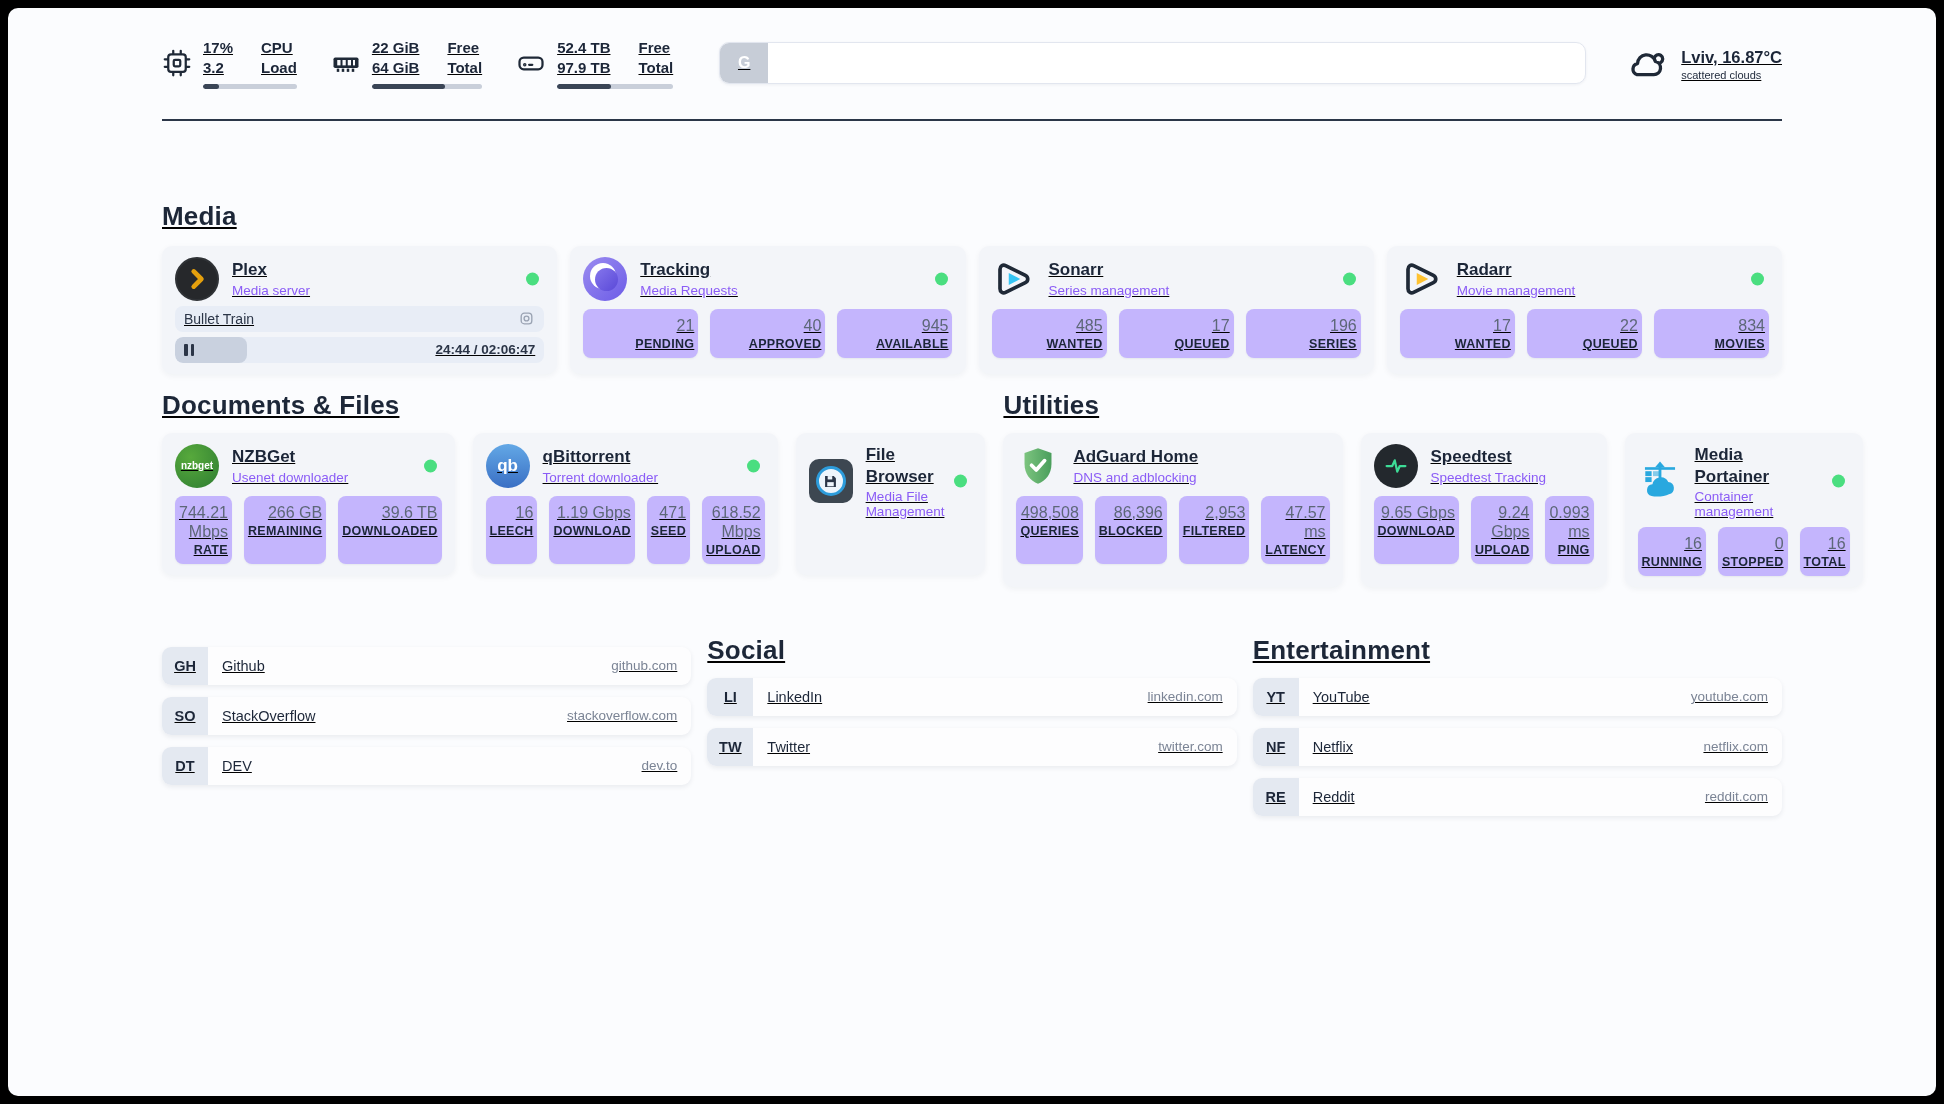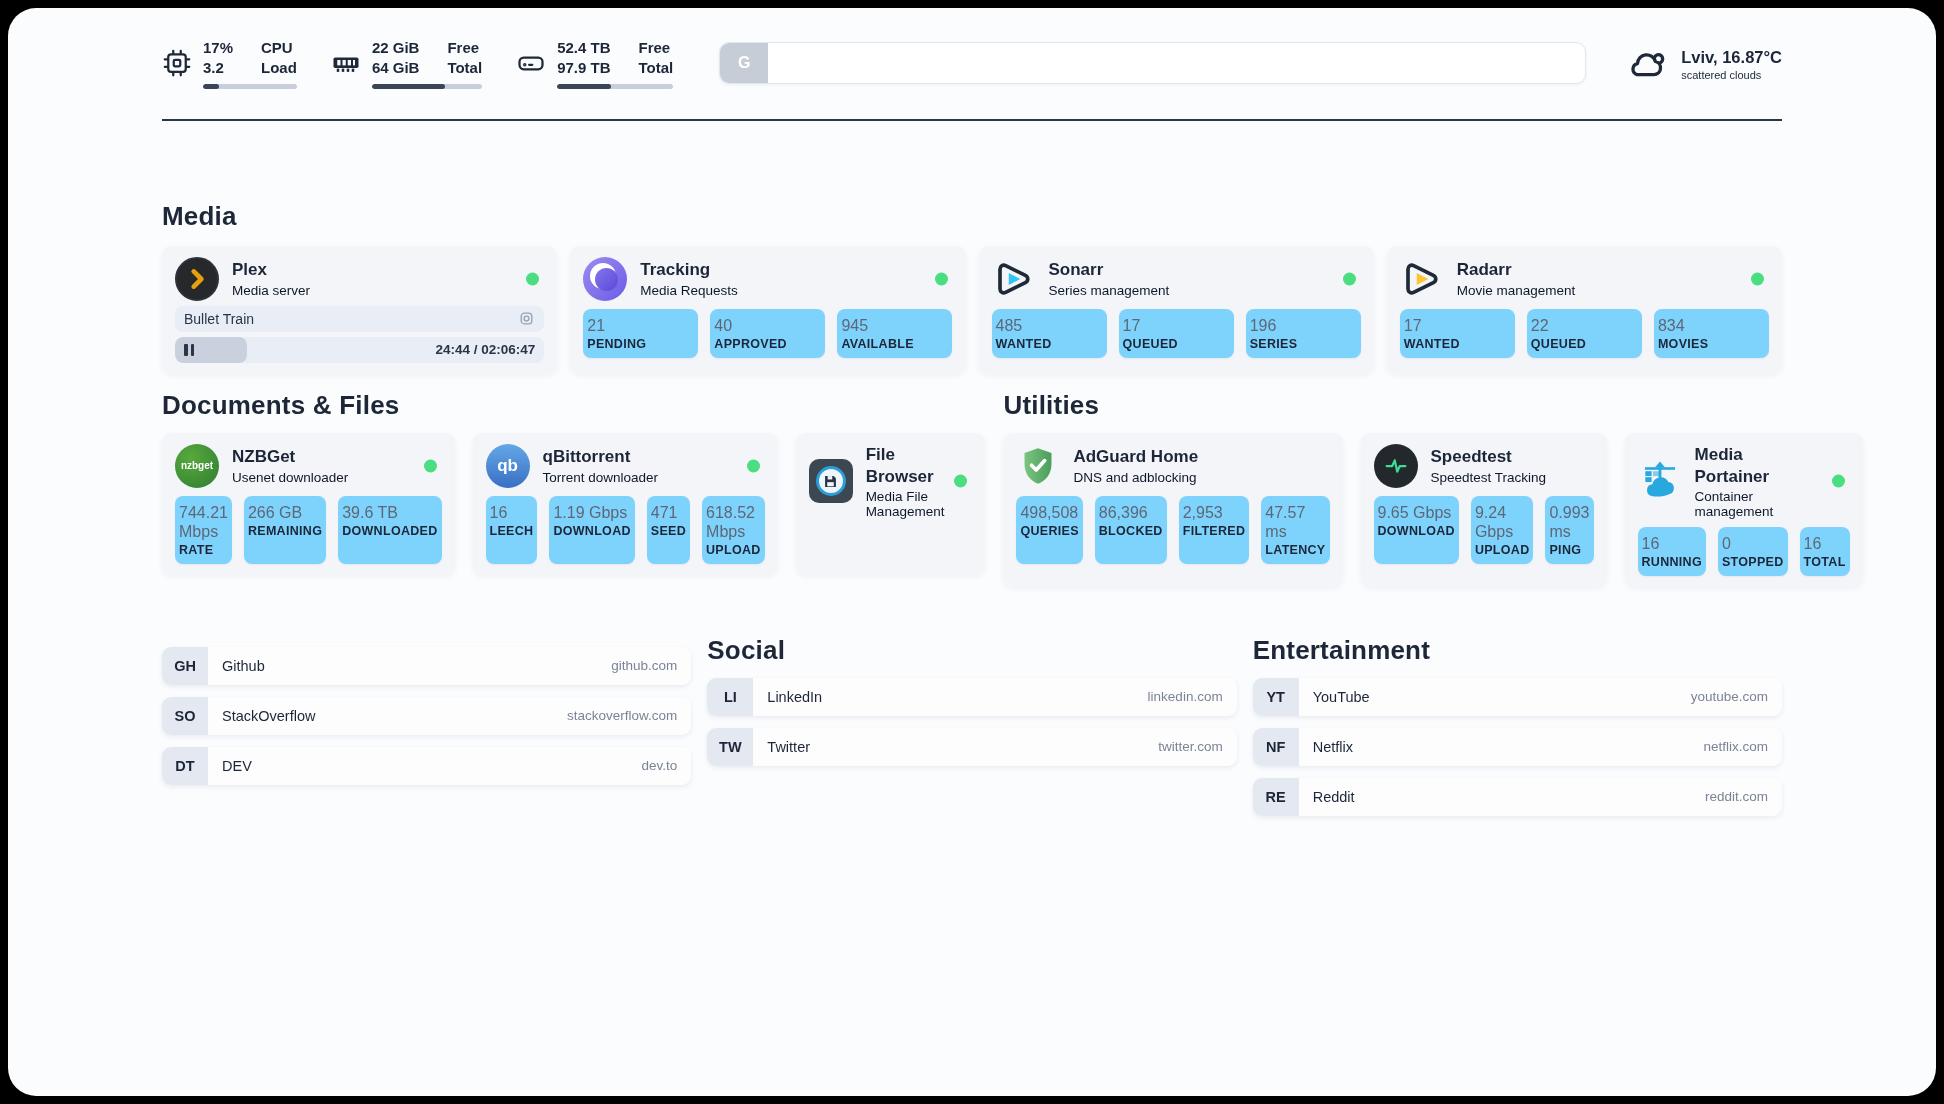--- a/index.html
+++ b/index.html
@@ -1,18 +1,18 @@
 <!DOCTYPE html>
 <html style="--status-online: #4ade80; --plex-amber: #e5a00d; --sonarr-teal: #35c5f4; --radarr-amber: #ffc230; --adguard-green: #67b279; --portainer-blue: #29a8df; --speedtest-green: #3ddc97;"><head>
 <meta charset="utf-8">
 <style>
   * { box-sizing: border-box; margin: 0; padding: 0; }
   html,body { width:1944px; height:1104px; }
   body { background:#000; font-family:"Liberation Sans", sans-serif; position:relative; }
-  .page { position:absolute; inset:8px; background:#fbfcfe; border-radius:28px; overflow:hidden; }
+  .page { position:absolute; inset:8px; background:#fbfcfe; border-radius:10px; overflow:hidden;text-decoration:underline; }
   .container { width:1620px; margin:0 auto; }
 
   
   .topbar { display:flex; align-items:center; padding-top:30px; }
   .sysstats { display:flex; gap:34px; }
   .stat { display:flex; align-items:center; gap:11px; }
   .stat-icon svg { width:30px; height:30px; color:#1f2937; display:block; }
   .stat-rows { display:flex; gap:28px; }
   .stat-col { font-size:15px; font-weight:600; color:#1c2638; line-height:1.35; white-space:nowrap; }
   .stat-col.labels { text-align:left; }
@@ -36,26 +36,26 @@
 
   
   h2.section-title { font-size:26px; font-weight:600; color:#1d2738; letter-spacing:.2px; }
   .media-sec { margin-top:80px; }
   .media-grid { margin-top:14px; display:grid; grid-template-columns:repeat(4,1fr); gap:13px; }
 
   .card { background:#f3f5f9; border-radius:10px; padding:11px 13px; box-shadow:0 2px 6px rgba(25,39,68,.05); }
   .card-head { display:flex; align-items:center; gap:13px; position:relative; min-height:44px; padding-right:28px; }
   .app-icon { width:44px; height:44px; flex:none; display:flex; align-items:center; justify-content:center; }
   .app-name { font-size:17px; font-weight:600; color:#1c2638; line-height:1.3; }
-  .app-desc { font-size:13.5px; color:#0f172a; margin-top:1px; }
+  .app-desc { font-size:13.5px; color:#8b5cf6; margin-top:1px; }
   .dot { position:absolute; right:5px; top:50%; transform:translateY(-50%); width:13px; height:13px;
          border-radius:50%; background:var(--status-online,#4ade80); }
 
   .stats { display:flex; gap:12px; margin-top:8px; }
-  .statbox { flex:1; background:#7dd3fc; border-radius:8px; text-align:left; padding:7px 4px 6px;
+  .statbox { flex:1; background:#c4b5fd; border-radius:8px; text-align:right; padding:7px 4px 6px;
              box-shadow:0 1px 2px rgba(25,39,68,.06); }
   .sb-val { font-size:16px; color:#5d6778; font-weight:500; line-height:19px; }
   .sb-lab { font-size:12.5px; color:#1c2638; font-weight:700; line-height:15px; margin-top:2px; letter-spacing:.3px; }
 
   
   .mrow { background:#e8edf6; border-radius:8px; height:26px; display:flex; align-items:center;
           padding:0 9px; margin-top:5px; }
   .mtitle { flex:1; font-size:14px; font-weight:500; color:#2b3547; }
   .gear svg { width:17px; height:17px; display:block; }
   .mrow2 { position:relative; overflow:hidden; }

